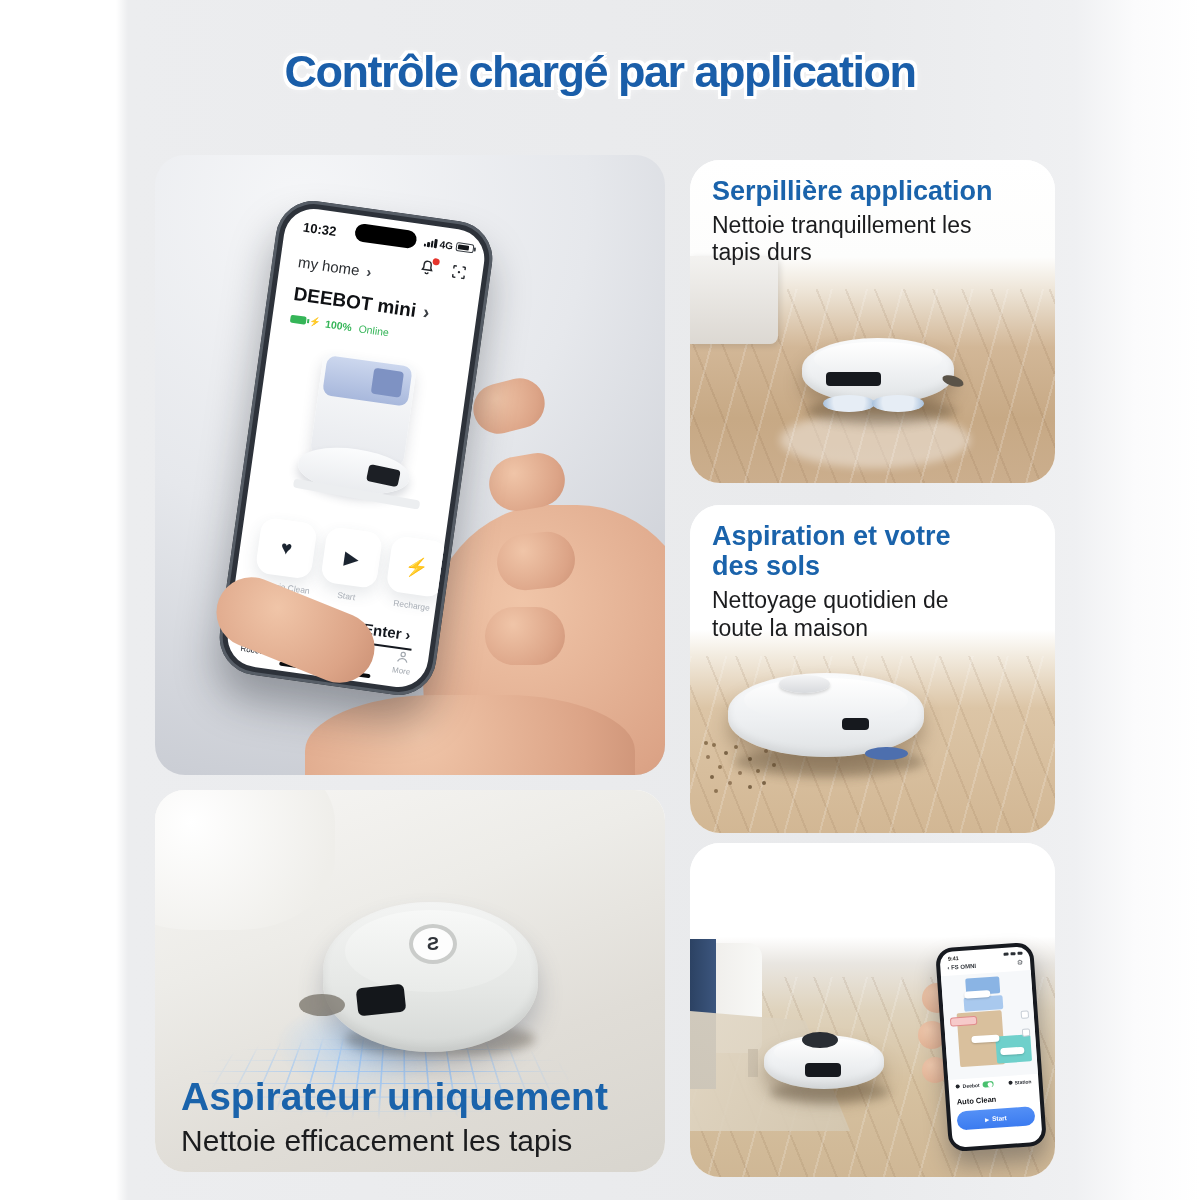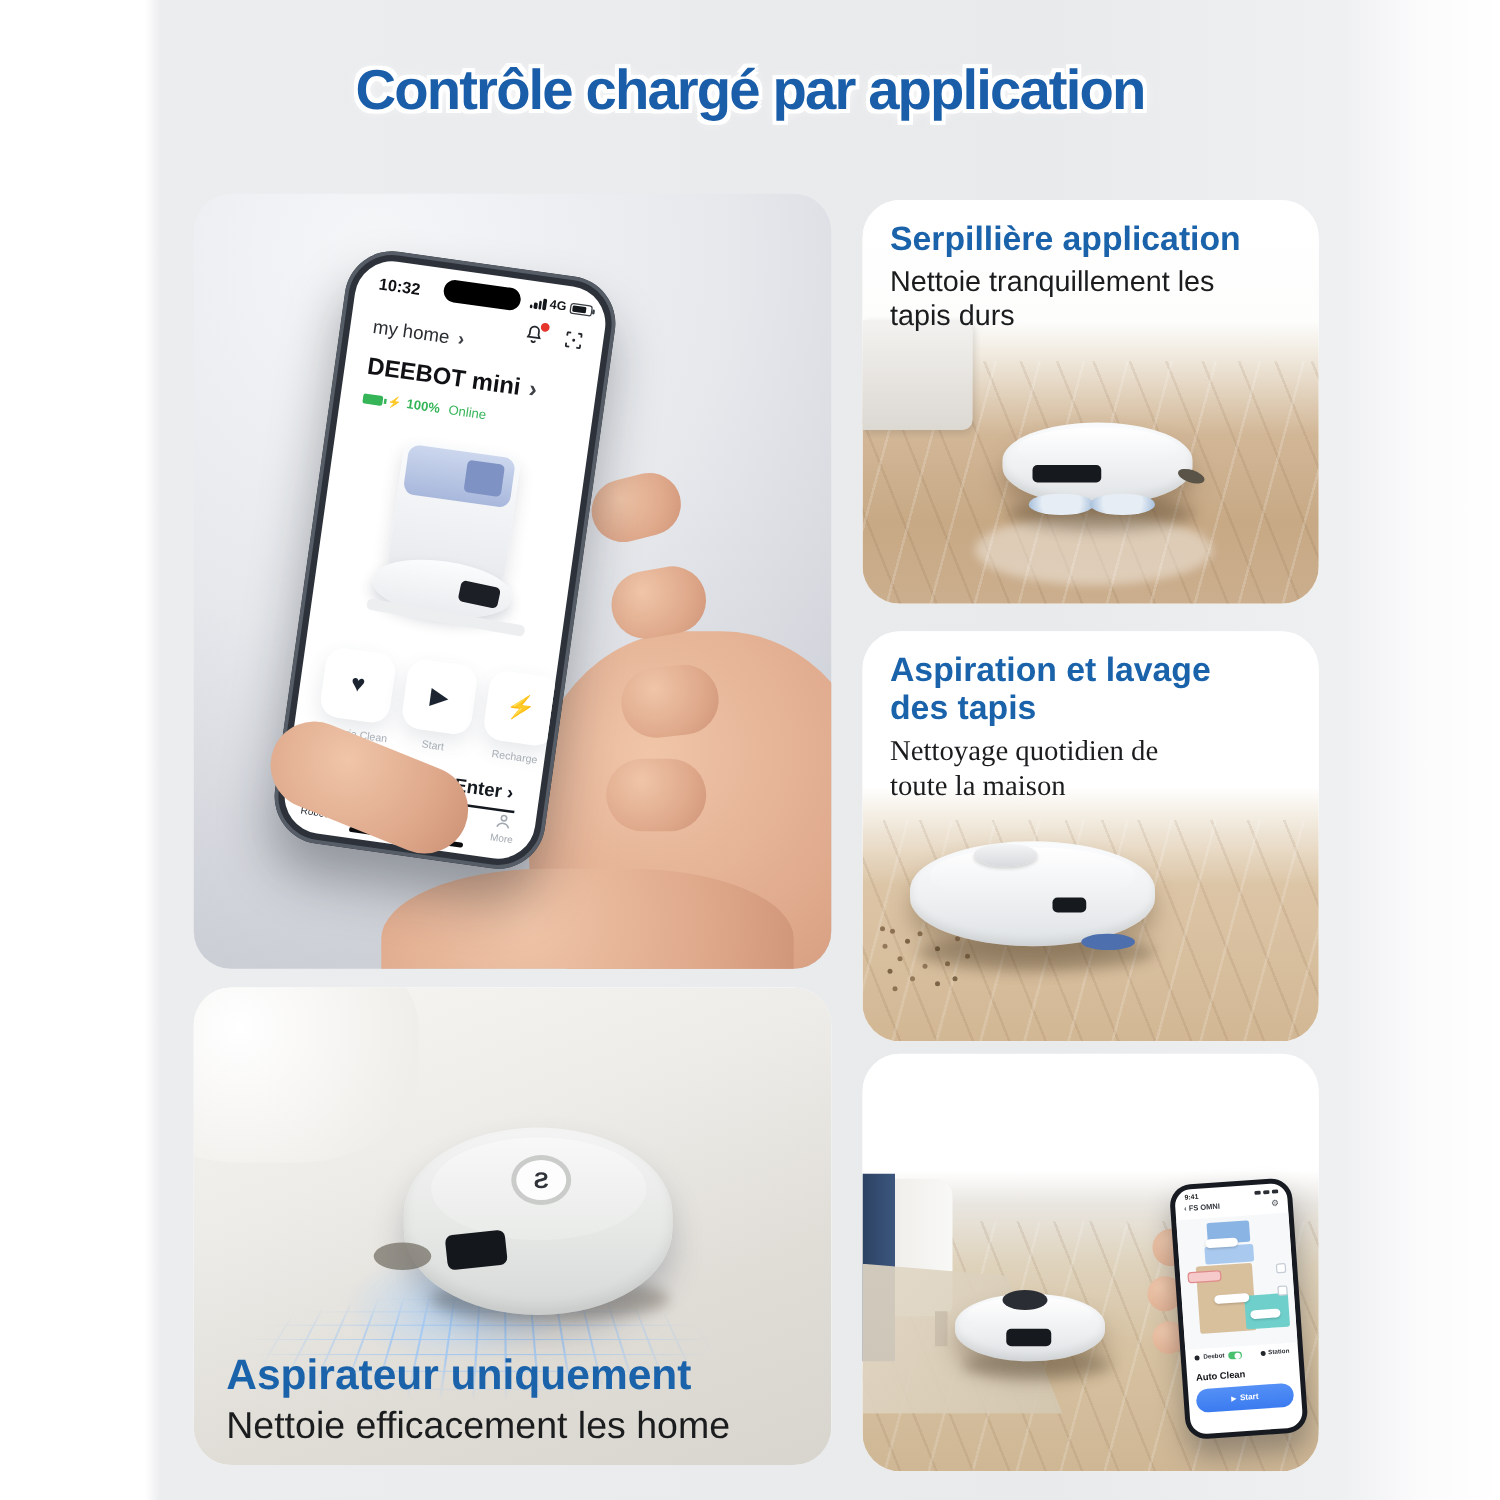--- a/index.html
+++ b/index.html
@@ -118,21 +118,21 @@
     box-shadow:0 16px 24px rgba(70,80,100,.28), inset 0 -6px 10px rgba(0,0,0,.07); }
   .bot4 .plate { position:absolute; left:10%; top:5%; width:80%; height:55%; border-radius:50%;
     background:linear-gradient(180deg,#f7f8f7,#e9ebe9); }
   .logo-ring { position:absolute; left:86px; top:22px; width:48px; height:40px; border-radius:50%;
     background:#fdfdfd; border:4px solid #caccca; display:flex; align-items:center; justify-content:center;
     font-size:18px; font-weight:700; color:#30343a; }
   .bot4 .win4 { position:absolute; left:34px; top:84px; width:48px; height:28px; background:#14171b; border-radius:6px; transform:rotate(-6deg); }
   .sofa { position:absolute; left:-60px; top:-40px; width:240px; height:180px; border-radius:40%;
     background:radial-gradient(circle at 40% 40%, #ffffff, #efeeea 80%); }
   .texts4 { position:absolute; left:26px; bottom:14px; z-index:5; }
-  .texts4 .card-h { font-size:34px; }
+  .texts4 .card-h { font-size:39px; }
   .texts4 .card-p { font-size:30px; margin-top:4px; }
 
   
   .bed-mattress { position:absolute; left:0; top:100px; width:72px; height:110px; background:linear-gradient(90deg,#eceae6,#f8f8f6); border-radius:0 14px 10px 0; }
   .bed-blanket { position:absolute; left:0; top:96px; width:26px; height:150px; background:linear-gradient(90deg,#2c4263,#3c567e); }
   .bed-leg { position:absolute; left:58px; top:206px; width:10px; height:28px; background:#3a2d22; }
   .rug { position:absolute; left:0px; top:168px; width:160px; height:120px;
     background:linear-gradient(120deg,#e2d8c6,#d4c8b2); clip-path:polygon(0 0, 72% 8%, 100% 100%, 0 100%); opacity:.9; }
   .phone5 { position:absolute; left:252px; top:102px; width:98px; height:204px; z-index:6;
     transform:rotate(-4deg); background:#171a20; border-radius:17px; box-shadow:0 14px 22px rgba(30,35,45,.35); }
@@ -314,22 +314,22 @@
       <div class="shadow-e" style="left:44px;top:242px;width:190px;height:30px;"></div>
       <div class="bot" style="left:38px;top:168px;width:196px;height:84px;">
         <div class="body"></div>
           <div class="deck"></div>
         <div style="position:absolute;left:26%;top:2%;width:26%;height:22%;border-radius:50%;background:linear-gradient(180deg,#f4f5f6,#d8dadd);box-shadow:0 2px 3px rgba(0,0,0,.15);"></div>
         <div class="win" style="left:58%;top:54%;width:14%;height:14%;"></div>
         <div style="position:absolute;right:8%;bottom:-4%;width:22%;height:16%;border-radius:50%;background:#4d6fae;"></div>
       </div>
     </div>
     <div class="cardtext">
-      <div class="card-h" style="width:258px;">Aspiration et lavage des tapis</div>
-      <div class="card-p" style="width:262px;font-family:Liberation Serif, serif;">Nettoyage quotidien de toute la maison</div>
+      <div class="card-h" style="width:258px;">Aspiration et votre des sols</div>
+      <div class="card-p" style="width:262px;">Nettoyage quotidien de toute la maison</div>
     </div>
   </div>
 
   <div class="card" id="card-vac">
     <div class="photo ph-vac">
       <div class="sofa"></div>
       <div class="grid4"></div>
       <div class="glow4"></div>
       <div class="shadow-e" style="left:190px;top:232px;width:190px;height:34px;"></div>
       <div class="bot4">
@@ -337,21 +337,21 @@
           <div class="plate"></div>
         <div class="logo-ring">
             <span>Ƨ</span>
           </div>
         <div class="win4"></div>
         <div style="position:absolute;left:-24px;top:92px;width:46px;height:22px;border-radius:50%;background:#6f6a60;opacity:.7;"></div>
       </div>
     </div>
     <div class="texts4">
       <div class="card-h">Aspirateur uniquement</div>
-      <div class="card-p">Nettoie efficacement les home</div>
+      <div class="card-p">Nettoie efficacement les tapis</div>
     </div>
   </div>
 
   <div class="card" id="card-sched">
     <div class="photo ph-sched">
       <div class="wood" style="top:40%;"></div>
       <div class="bed-mattress"></div>
       <div class="bed-blanket"></div>
       <div class="bed-leg"></div>
       <div class="rug"></div>

